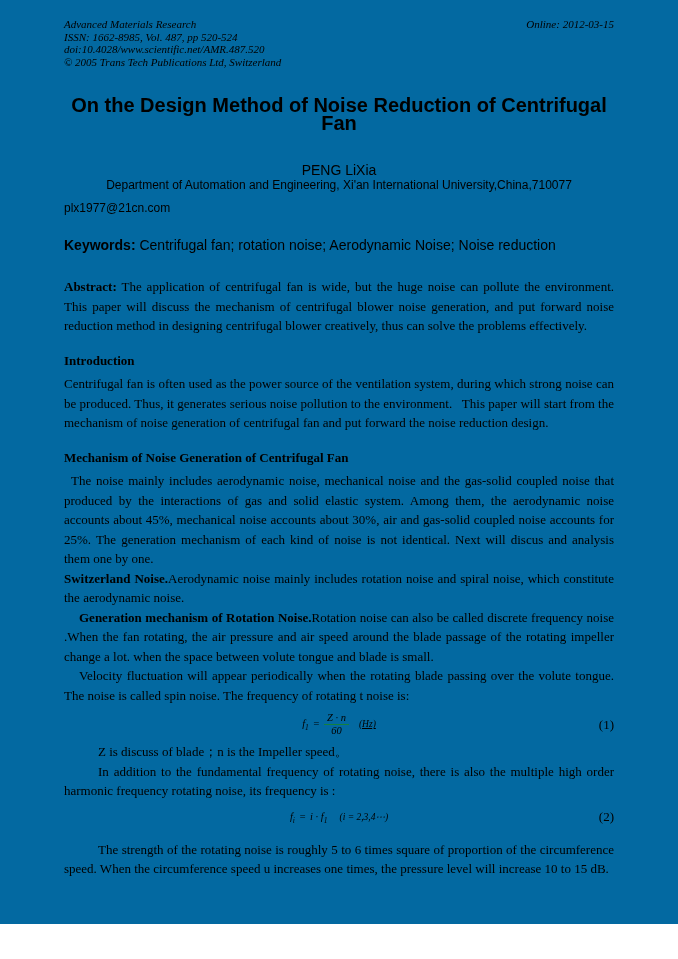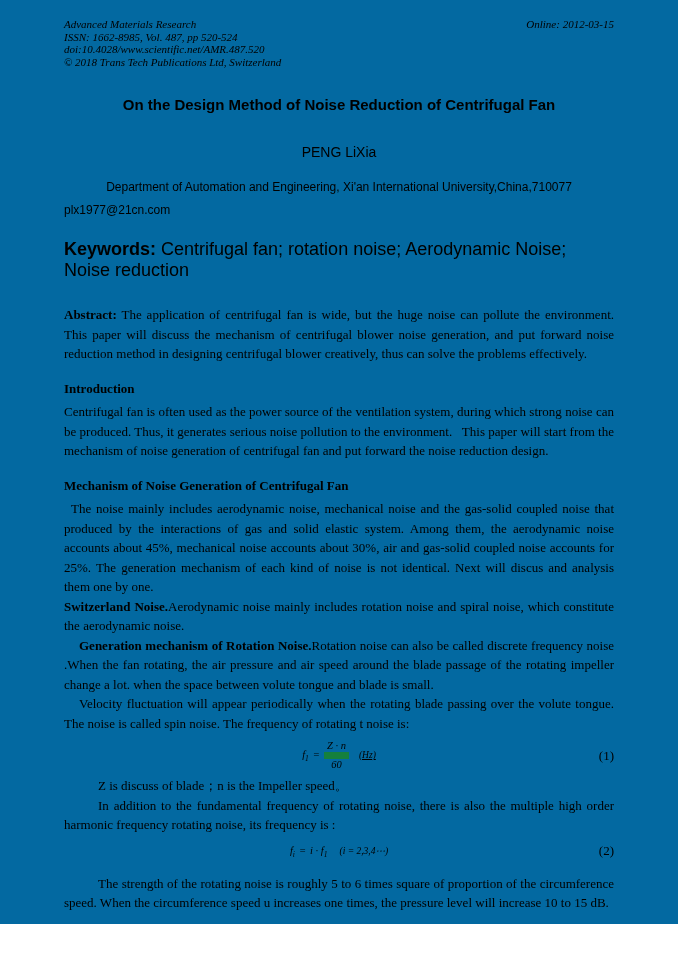--- a/index.html
+++ b/index.html
@@ -23,47 +23,46 @@
     font-style: italic;
     font-size: 11px;
     line-height: 12.5px;
     font-family: "Liberation Serif", serif;
   }
   .pub-row { display: flex; justify-content: space-between; }
 
   
   .title {
     font-family: "Liberation Sans", sans-serif;
-    font-size: 15px;
+    font-size: 20px;
     font-weight: bold;
     text-align: center;
     margin-top: 28px;
     line-height: 18px;
   }
   .author {
     font-family: "Liberation Sans", sans-serif;
     font-size: 14px;
     text-align: center;
     margin-top: 30px;
   }
   .affiliation {
     font-family: "Liberation Sans", sans-serif;
     font-size: 12px;
     text-align: center;
-    margin-top: 20px;
   }
   .email {
     font-family: "Liberation Sans", sans-serif;
     font-size: 12px;
     text-align: left;
     margin-top: 9px;
   }
   .keywords {
     font-family: "Liberation Sans", sans-serif;
-    font-size: 18px;
+    font-size: 14px;
     margin-top: 22px;
   }
 
   
   .body-text {
     font-size: 13px;
     line-height: 19.5px;
     text-align: justify;
   }
   .abstract { margin-top: 24px; }
@@ -95,21 +94,21 @@
   .equation sub { font-size: 7.5px; font-style: italic; }
   .eq-sign { padding: 0 4px; }
   .frac {
     display: inline-flex;
     flex-direction: column;
     align-items: center;
     vertical-align: middle;
     line-height: 1.15;
     text-align: center;
   }
-  .frac-num { border-bottom: 7px solid #15803d; padding: 0 3px; }
+  .frac-num { border-bottom: 1px solid #15803d; padding: 0 3px; }
   .eq-unit { font-size: 9.5px; margin-left: 10px; font-style: italic; text-decoration: underline; }
   .eq-condition { font-size: 9.5px; margin-left: 12px; }
   .equation-number {
     position: absolute;
     right: 0;
     top: 50%;
     transform: translateY(-50%);
     font-size: 13px;
     font-style: normal;
   }
@@ -119,21 +118,21 @@
 
 <div class="page">
 
   <header class="pub-header">
     <div class="pub-row">
       <span>Advanced Materials Research</span>
       <span>Online: 2012-03-15</span>
     </div>
     <div>ISSN: 1662-8985, Vol. 487, pp 520-524</div>
     <div>doi:10.4028/www.scientific.net/AMR.487.520</div>
-    <div>© 2018 Trans Tech Publications Ltd, Switzerland</div>
+    <div>© 2005 Trans Tech Publications Ltd, Switzerland</div>
   </header>
 
   <h1 class="title">On the Design Method of Noise Reduction of Centrifugal Fan</h1>
 
   <div class="author">PENG LiXia</div>
 
   <div class="affiliation">Department of Automation and Engineering, Xi'an International University,China,710077</div>
 
   <div class="email">plx1977@21cn.com</div>
 

